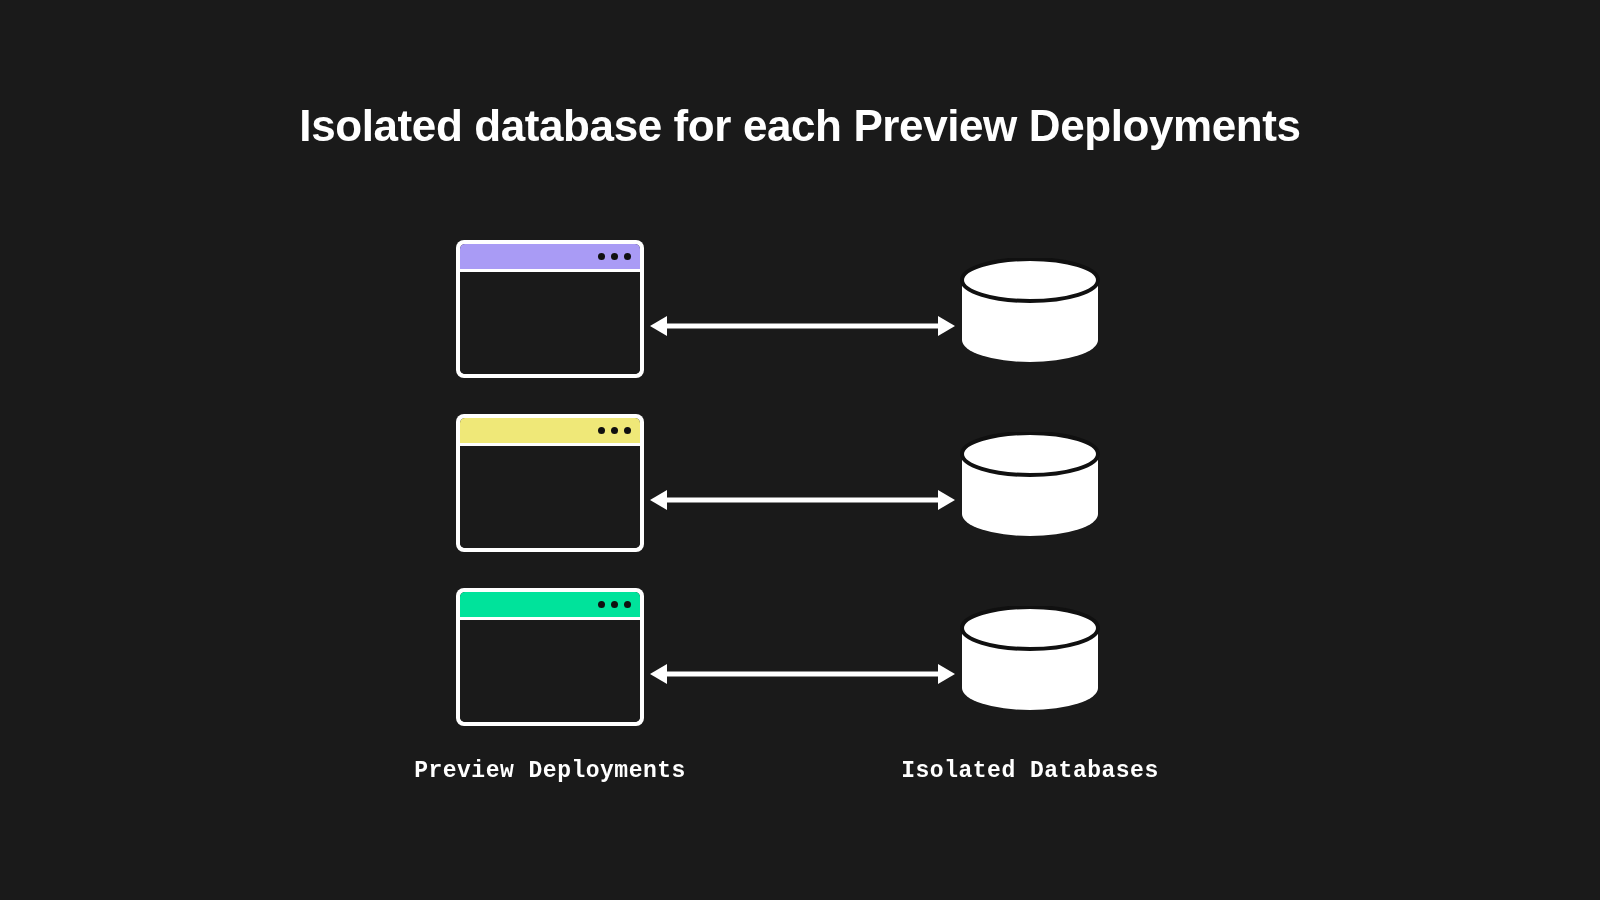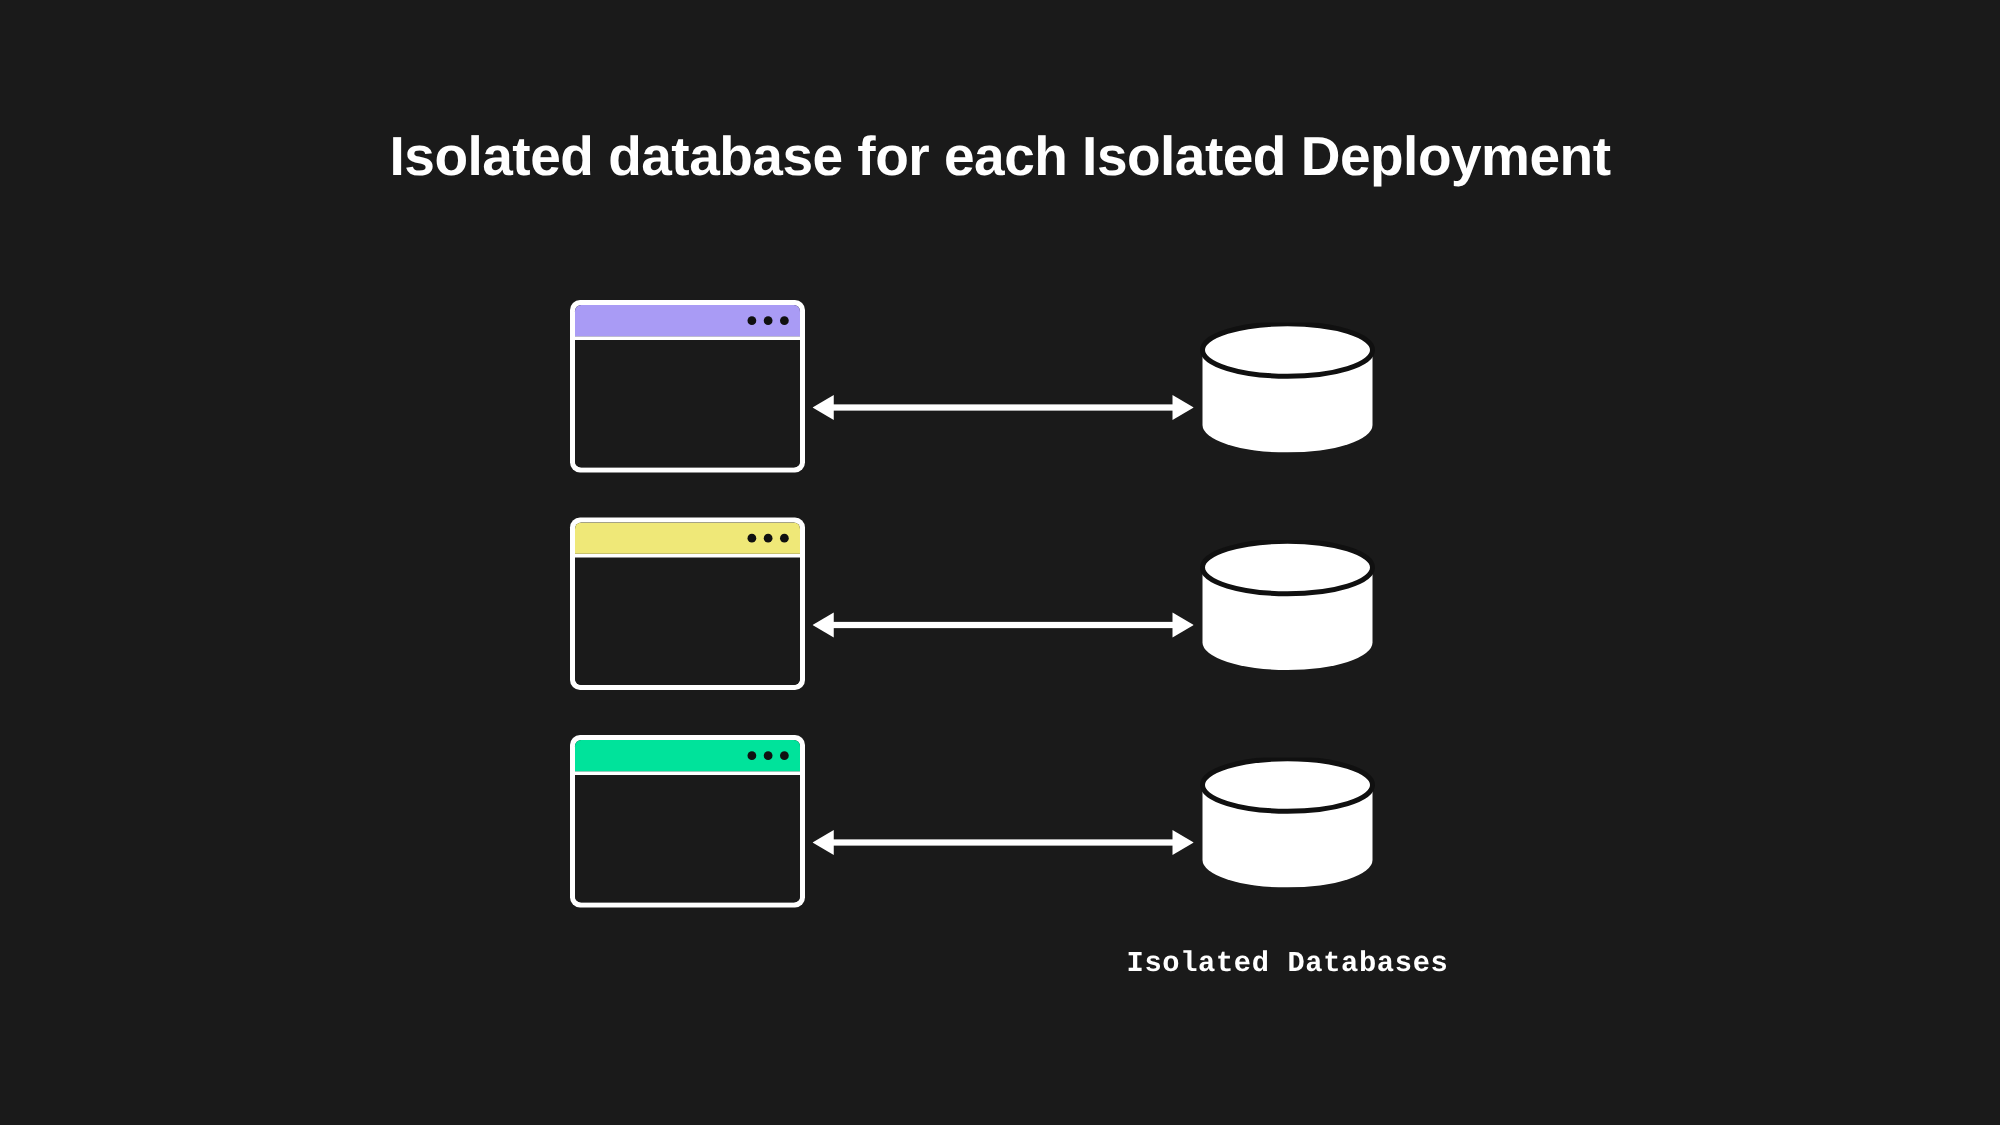--- a/index.html
+++ b/index.html
@@ -135,21 +135,21 @@
   #caption-databases {
     left: 830px;
     width: 400px;
   }
 </style>
 </head>
 <body style="background: rgb(26, 26, 26);">
 
 <div id="canvas" style="background: rgb(26, 26, 26);">
 
-  <div id="diagram-title" style="color: rgb(255, 255, 255);">Isolated database for each Isolated Deployment</div>
+  <div id="diagram-title" style="color: rgb(255, 255, 255);">Isolated database for each Preview Deployments</div>
 
   <div class="diagram-row row-0">
 
     <div class="browser-window" style="background: rgb(255, 255, 255);">
       <div class="window-inner" style="background: rgb(26, 26, 26);">
         <div class="title-bar" id="titlebar-0" style="background: rgb(169, 155, 245);">
           <div class="dots">
             <span class="dot" style="background: rgb(16, 16, 16);"></span>
             <span class="dot" style="background: rgb(16, 16, 16);"></span>
             <span class="dot" style="background: rgb(16, 16, 16);"></span>
@@ -239,16 +239,17 @@
 
     <div class="database-cylinder">
       <svg width="140" height="104" viewBox="0 0 140 104" xmlns="http://www.w3.org/2000/svg" aria-hidden="true">
         <path d="M2,22 L2,82 A68,22 0 0 0 138,82 L138,22 Z" fill="#FFFFFF"></path>
         <ellipse cx="70" cy="22" rx="68" ry="21" fill="#FFFFFF" stroke="#101010" stroke-width="4"></ellipse>
       </svg>
     </div>
 
   </div>
 
+  <div class="column-caption" id="caption-deployments">Preview Deployments</div>
 
   <div class="column-caption" id="caption-databases">Isolated Databases</div>
 
 </div>
 
 </body></html>

